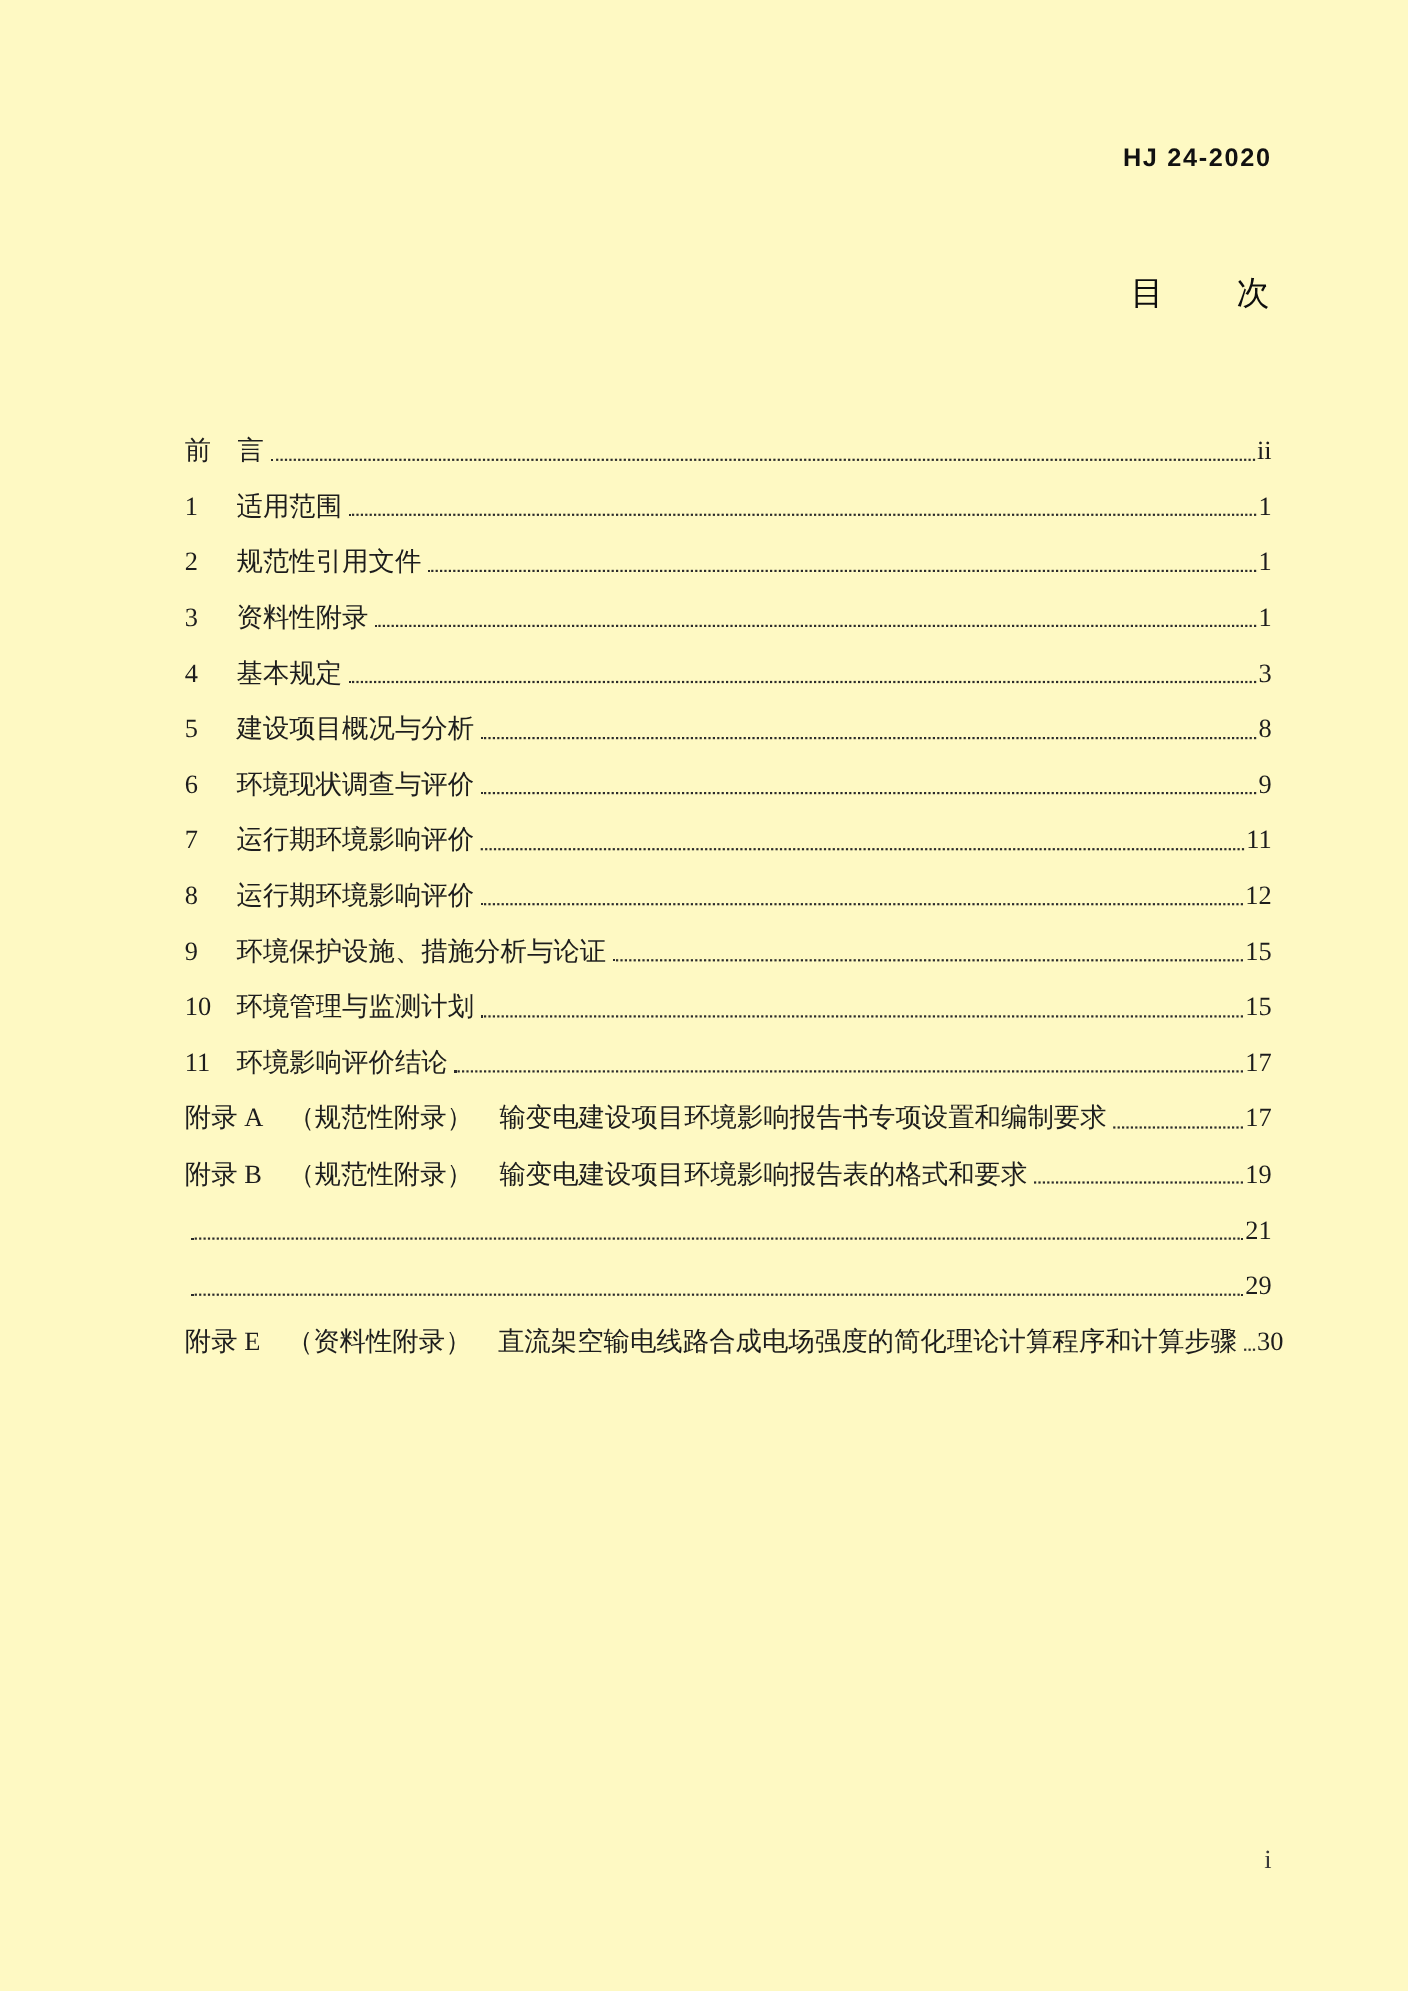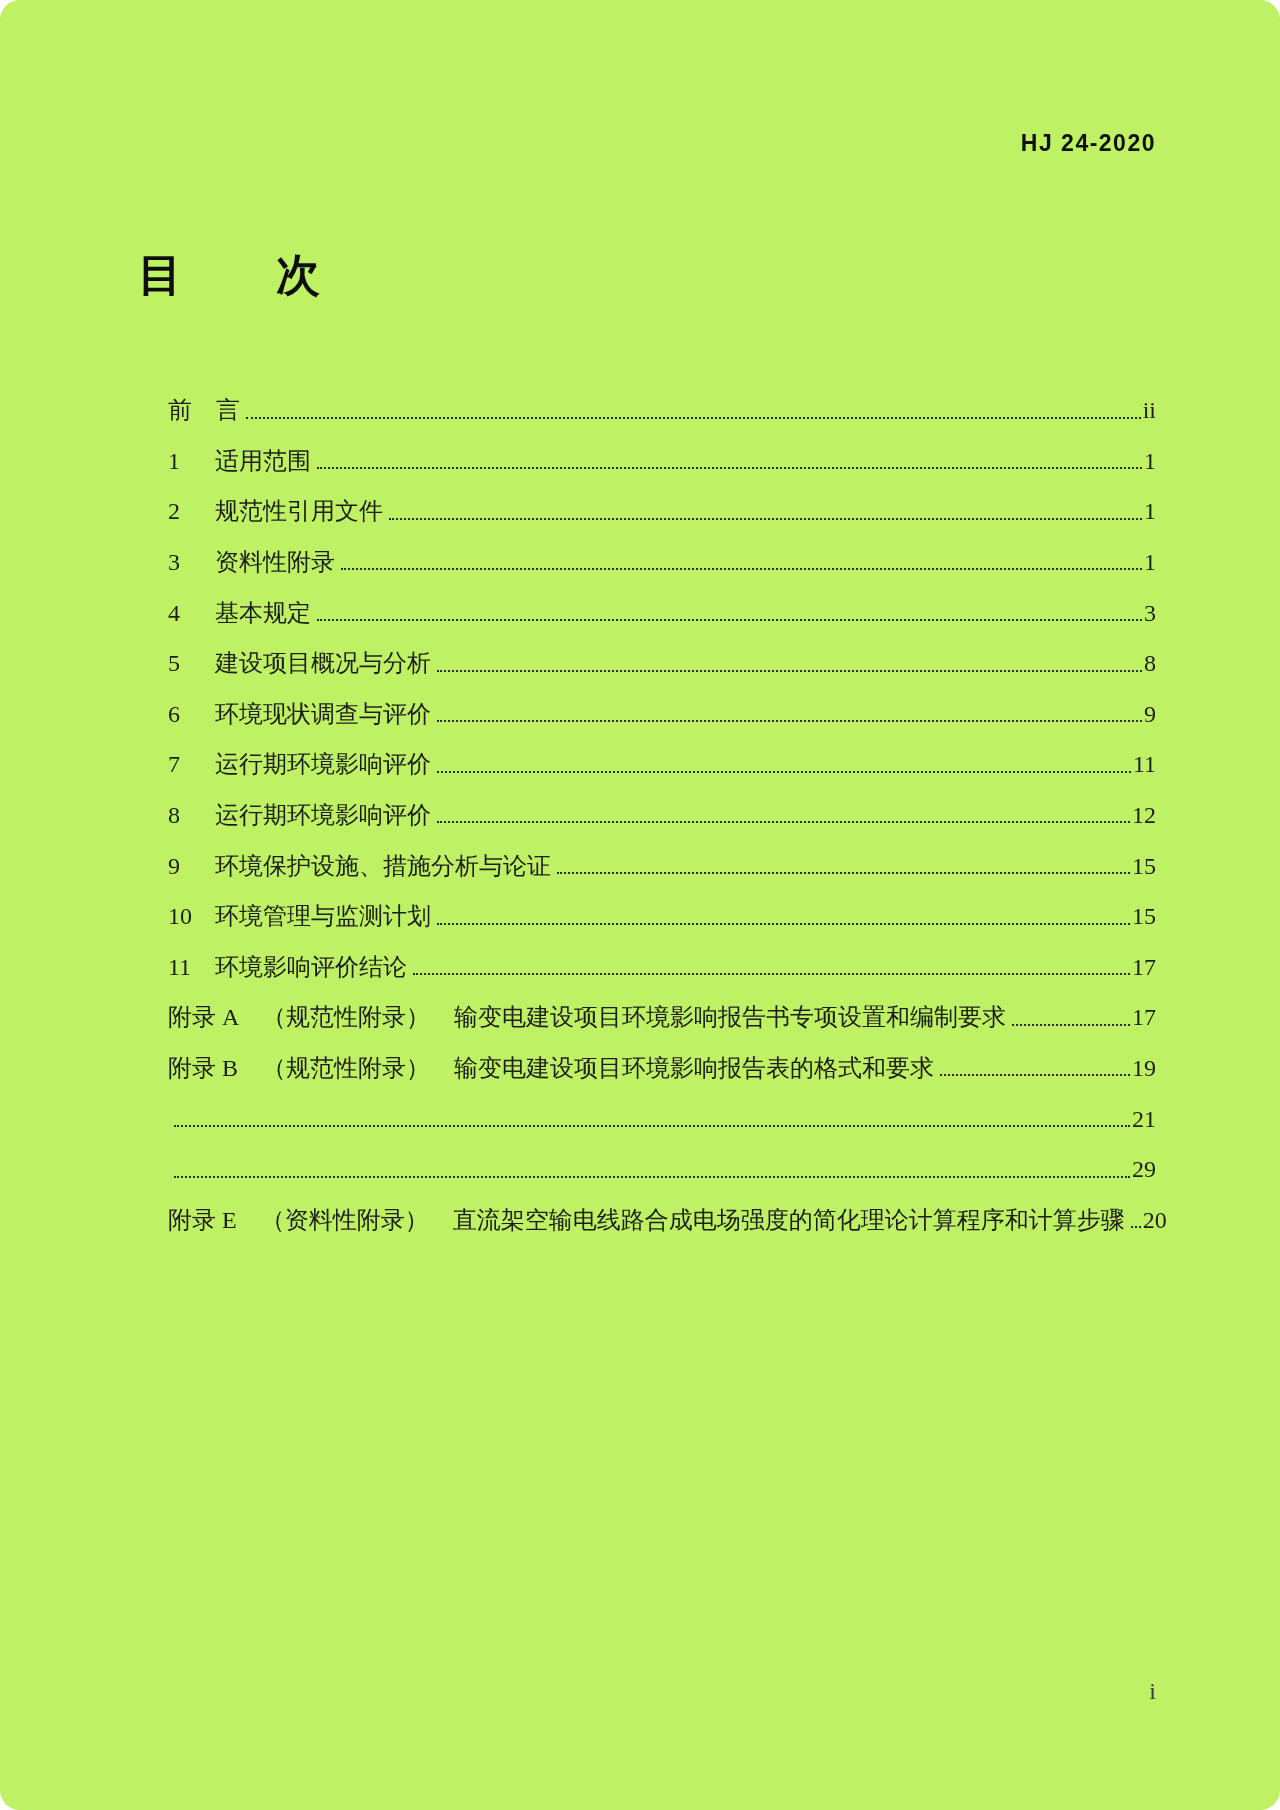--- a/index.html
+++ b/index.html
@@ -4,39 +4,39 @@
 <style>
   * { margin: 0; padding: 0; box-sizing: border-box; }
   html, body { background: #ffffff; }
   body {
     width: 1280px; height: 1810px;
     position: relative;
     font-family: "Liberation Serif", serif;
     color: #1d1d1d;
     overflow: hidden;
   }
-  .page { position: absolute; inset: 0; background: #bef264; border-radius: 20px; }
+  .page { position: absolute; inset: 0; background: #fef9c3; }
 
   .running-header {
     position: absolute;
     top: 130px; right: 124px;
     font-family: "Liberation Sans", sans-serif;
     font-weight: bold;
     font-size: 23px;
     letter-spacing: 1.5px;
     color: #111;
   }
 
   .doc-title {
     position: absolute;
     top: 246px; left: 138px; right: 124px;
-    text-align: left;
+    text-align: right;
     font-family: "Liberation Sans", sans-serif;
-    font-weight: bold;
-    font-size: 44px;
+    font-weight: normal;
+    font-size: 30px;
     letter-spacing: 2px;
     color: #0e0e0e;
     white-space: pre;
   }
 
   .toc {
     position: absolute;
     top: 382px; left: 138px; right: 124px; margin-left: 30px;
   }
   .toc-row {
@@ -197,21 +197,21 @@
       <div class="toc-row">
 
         <span class="toc-leader"></span>
         <span class="toc-page">29</span>
       </div>
 
       <div class="toc-row">
 
         <span class="toc-label">附录 E　（资料性附录）　直流架空输电线路合成电场强度的简化理论计算程序和计算步骤</span>
         <span class="toc-leader"></span>
-        <span class="toc-page">20</span>
+        <span class="toc-page">30</span>
       </div>
     </div>
 
   <div class="page-footer">
     <span>i</span>
   </div>
 
 </div>
 
 </body></html>

